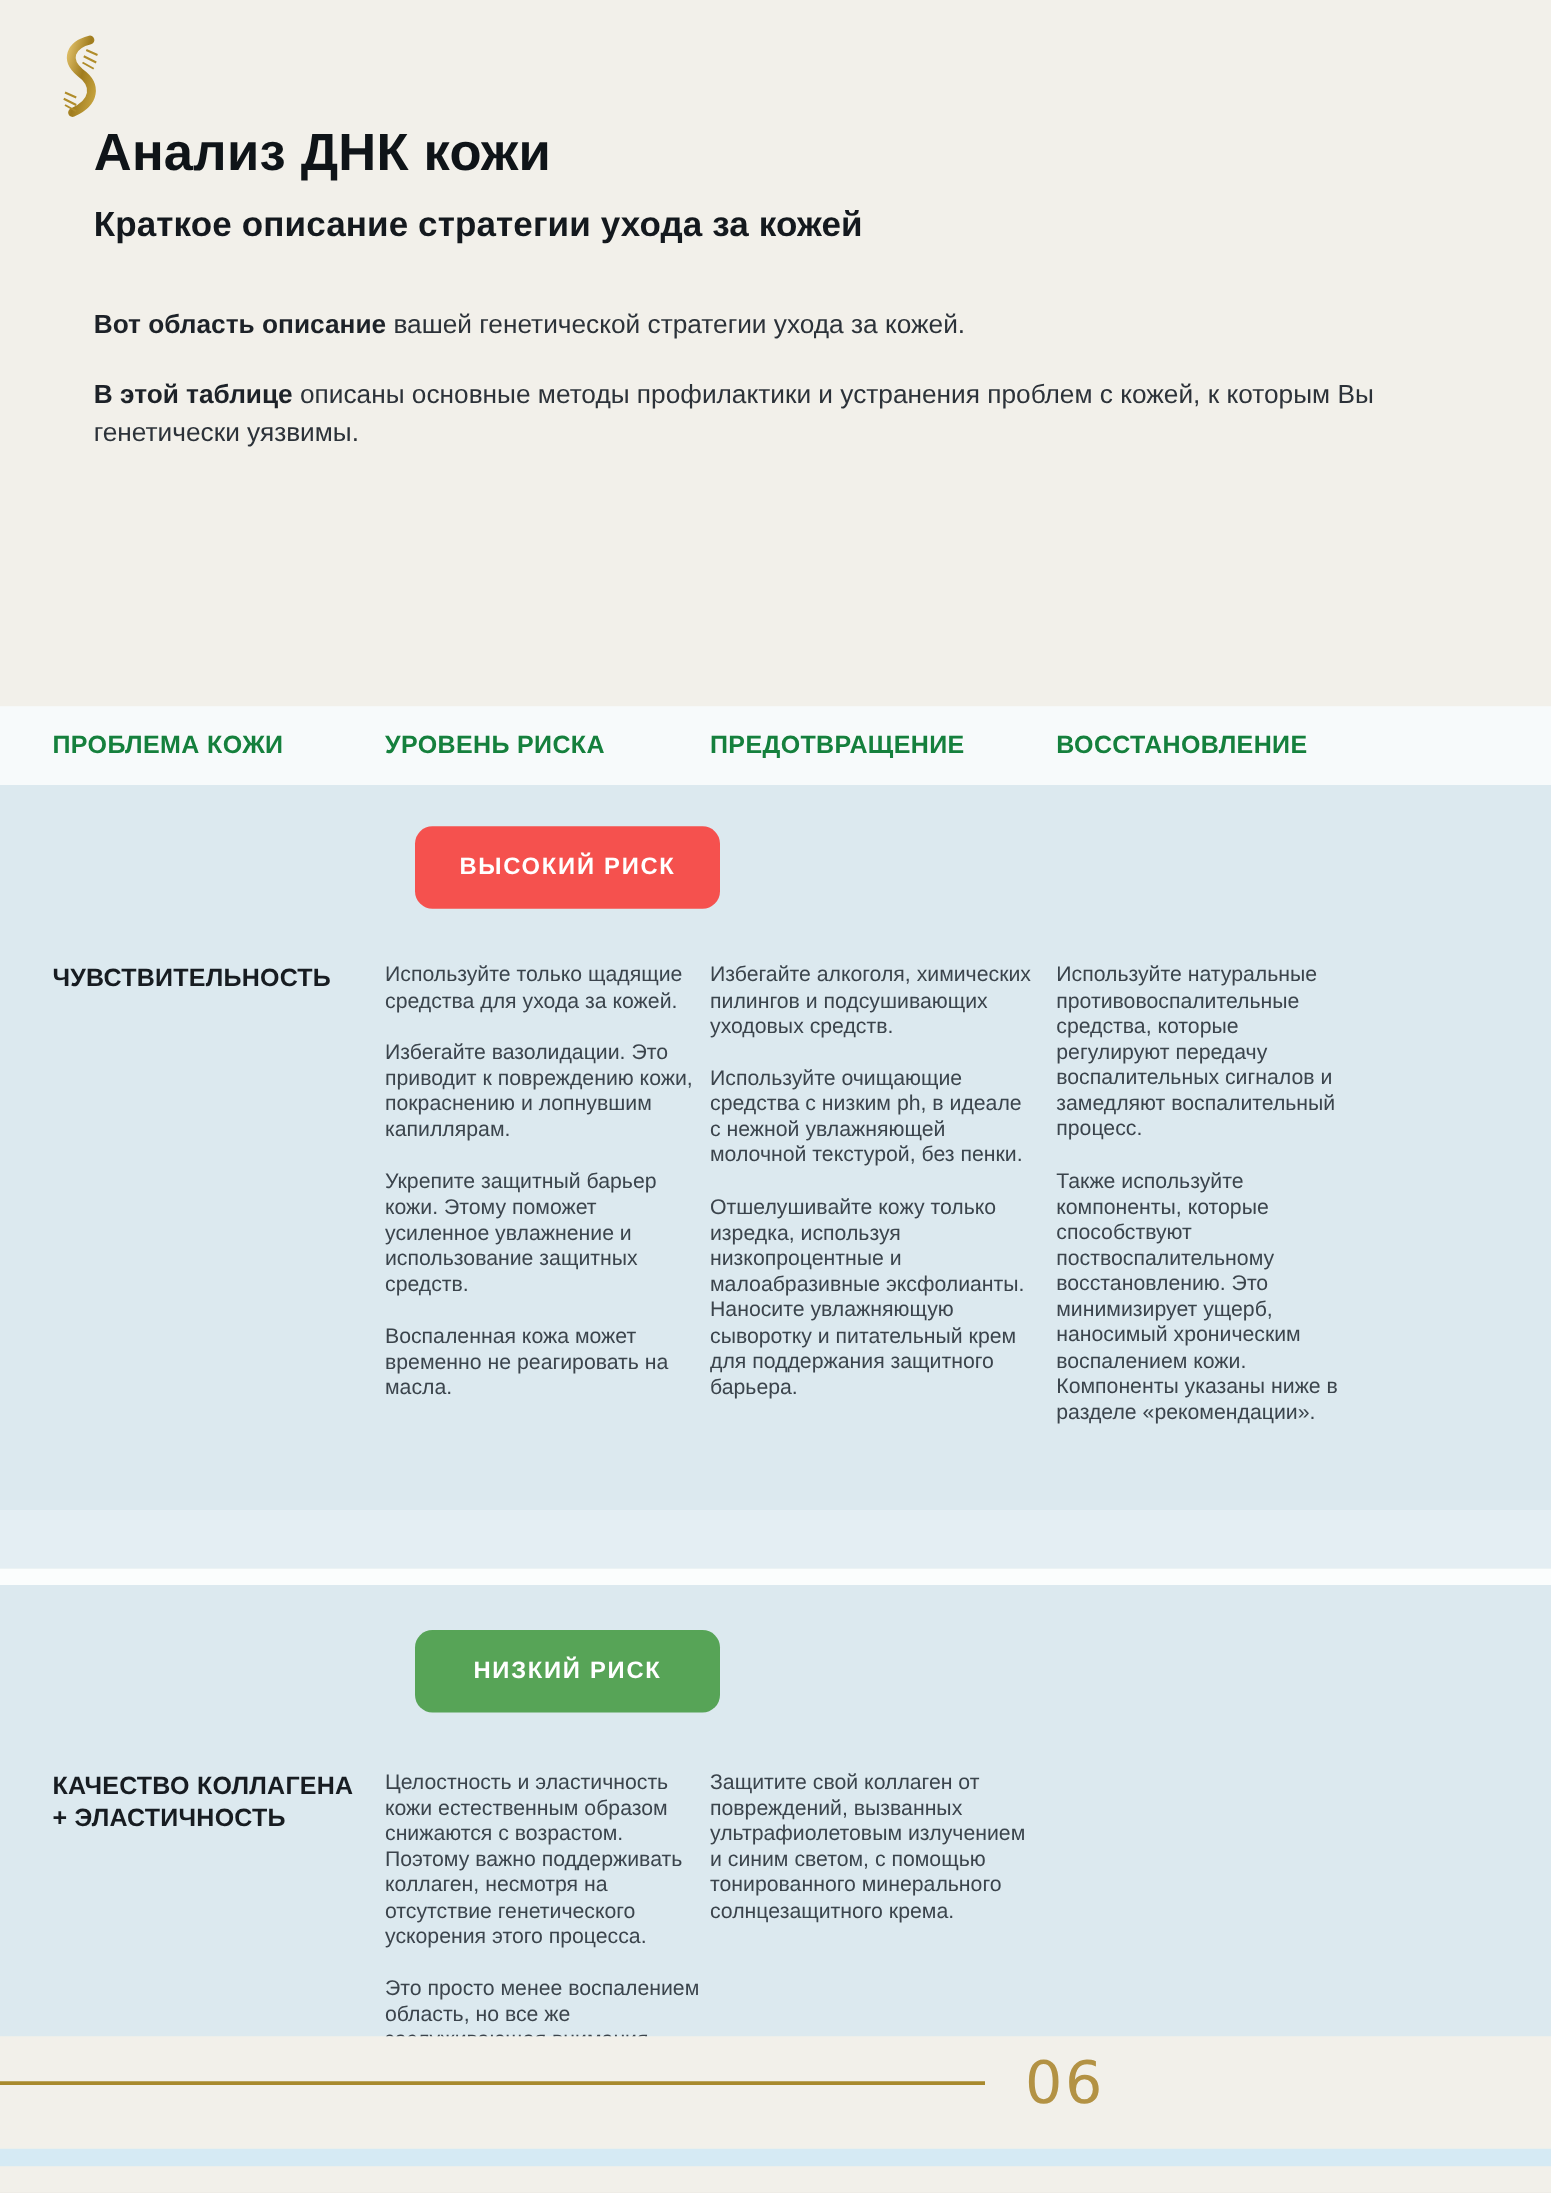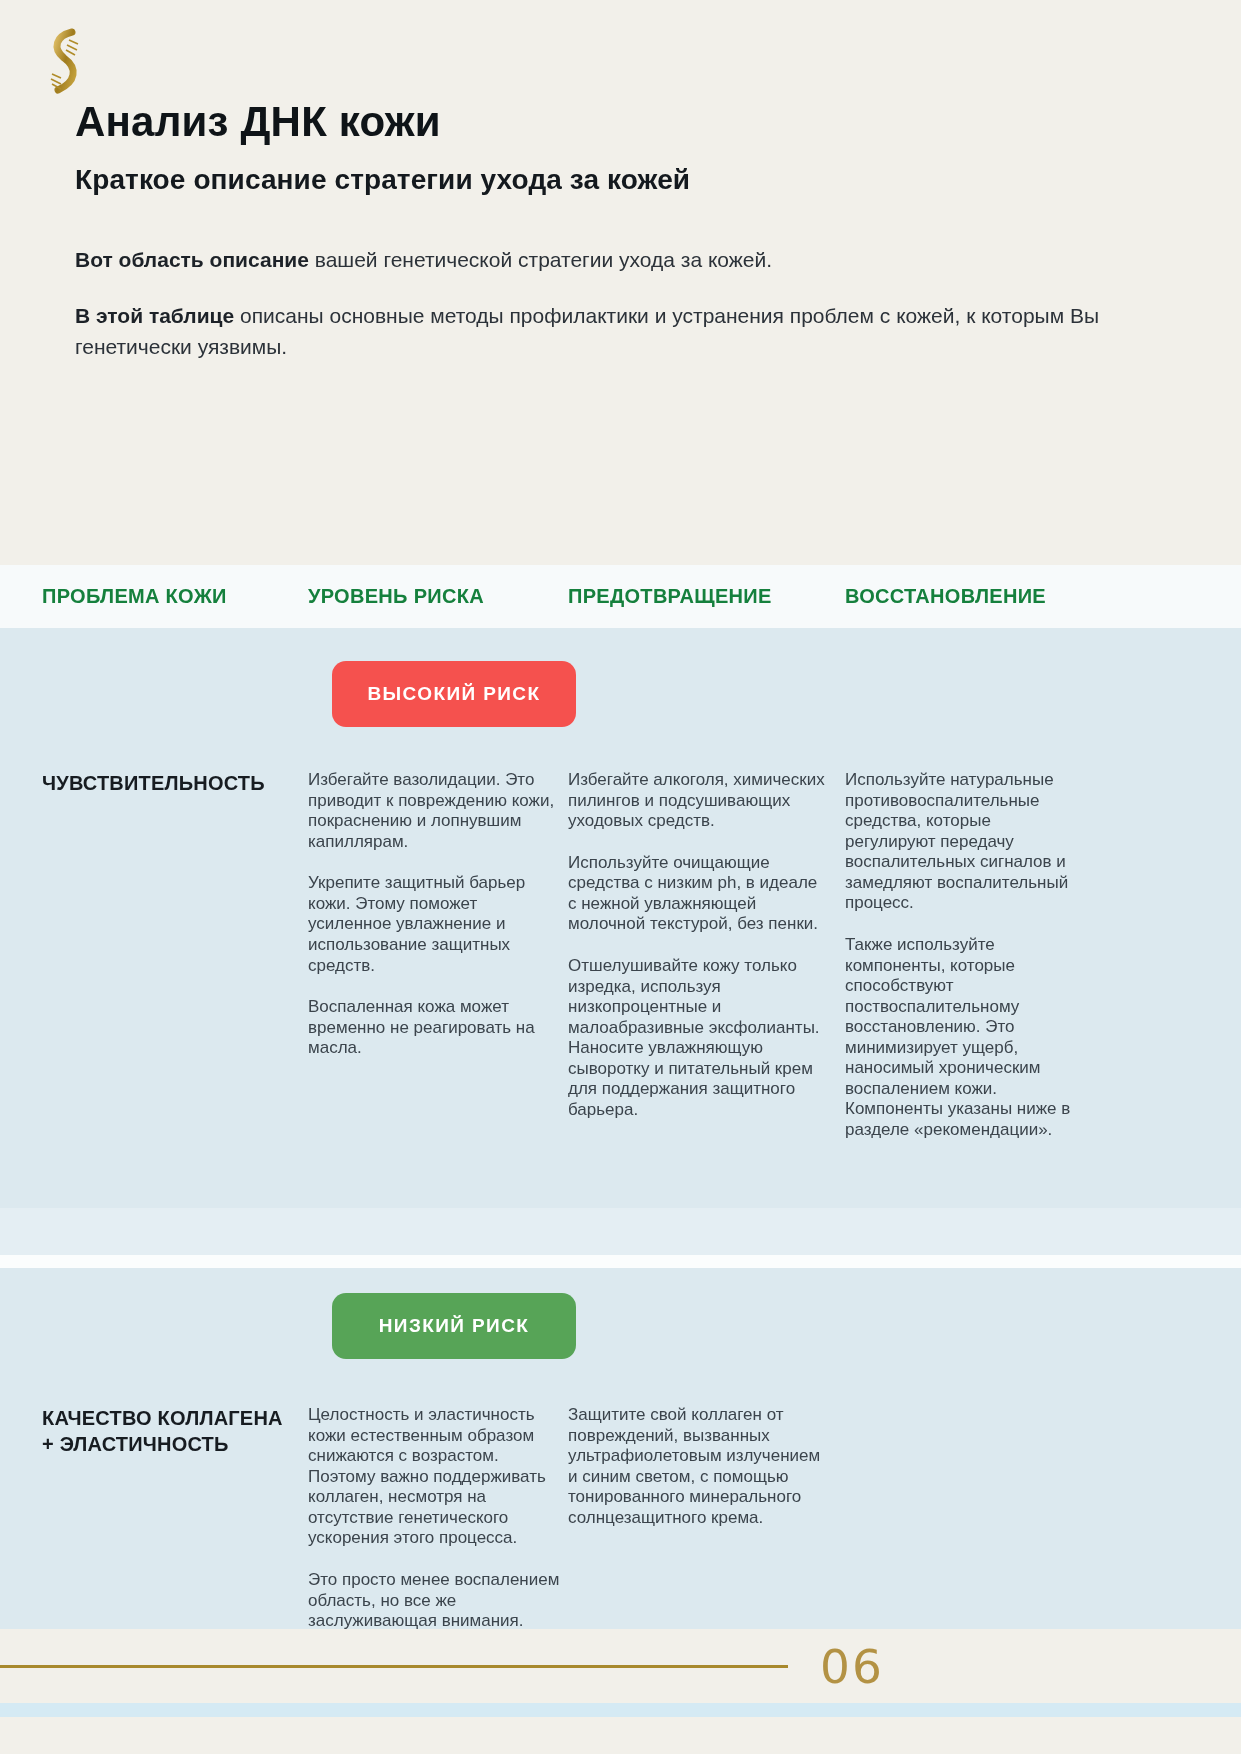--- a/index.html
+++ b/index.html
@@ -31,21 +31,21 @@
     grid-template-columns:266px 260px 277px 1fr;
     padding-left:42px; align-items:center;
   }
   .th {
     font-size:20px; font-weight:800; color:#15803d; letter-spacing:0.3px;
   }
 
   
   .risk-section { background:#dce9ef; overflow:hidden; }
   .sec1 { height:580px; padding-top:33px; }
-  .sec2 { height:361px; padding-top:25px; }
+  .sec2 { height:361px; padding-top:36px; }
   .sep-a { height:47px; background:#e4eef3; }
   .sep-b { height:13px; background:#fbfdfd; }
 
   .badge {
     margin-left:332px; min-width:244px; height:66px; width:fit-content;
     border-radius:14px; display:flex; align-items:center; justify-content:center;
     color:#ffffff; font-size:19px; font-weight:700; letter-spacing:1.4px;
     padding:0 30px;
   }
   .sec1 .row-grid { margin-top:43px; }
@@ -59,21 +59,21 @@
     line-height:1.3; max-width:250px;
   }
   .cell { font-size:17px; line-height:1.21; color:#3b444c; }
   .cell p { margin:0 0 21px 0; }
   .cell p:last-child { margin-bottom:0; }
   .cell.c-risk p  { max-width:254px; }
   .cell.c-prev p  { max-width:258px; }
   .cell.c-rec p   { max-width:240px; }
 
   
-  .footer-area { height:88px; position:relative; }
+  .footer-area { height:104px; position:relative; }
   .gold-line { position:absolute; left:0; top:36px; width:788px; height:3px; background:#a8892d; }
   .page-number {
     position:absolute; left:820px; top:10px; font-size:47px;
     color:#b39244; font-family:"DejaVu Sans", sans-serif; letter-spacing:2px;
   }
   .bottom-strip { position:absolute; left:0; bottom:0; width:100%; height:14px; background:#d5eaf4; }
 </style>
 </head>
 <body>
 
@@ -105,20 +105,21 @@
     <div class="th">ВОССТАНОВЛЕНИЕ</div>
   </div>
 
   <section class="risk-section sec1">
     <div class="badge" style="background: rgb(245, 81, 78);">ВЫСОКИЙ РИСК</div>
     <div class="row-grid">
       <div class="cell">
         <div class="row-label">ЧУВСТВИТЕЛЬНОСТЬ</div>
       </div>
       <div class="cell c-risk">
+          <p>Используйте только щадящие средства для ухода за кожей.</p>
           <p>Избегайте вазолидации. Это приводит к повреждению кожи, покраснению и лопнувшим капиллярам.</p>
           <p>Укрепите защитный барьер кожи. Этому поможет усиленное увлажнение и использование защитных средств.</p>
           <p>Воспаленная кожа может временно не реагировать на масла.</p>
         </div>
       <div class="cell c-prev">
           <p>Избегайте алкоголя, химических пилингов и подсушивающих уходовых средств.</p>
           <p>Используйте очищающие средства с низким ph, в идеале с нежной увлажняющей молочной текстурой, без пенки.</p>
           <p>Отшелушивайте кожу только изредка, используя низкопроцентные и малоабразивные эксфолианты. Наносите увлажняющую сыворотку и питательный крем для поддержания защитного барьера.</p>
         </div>
       <div class="cell c-rec">

